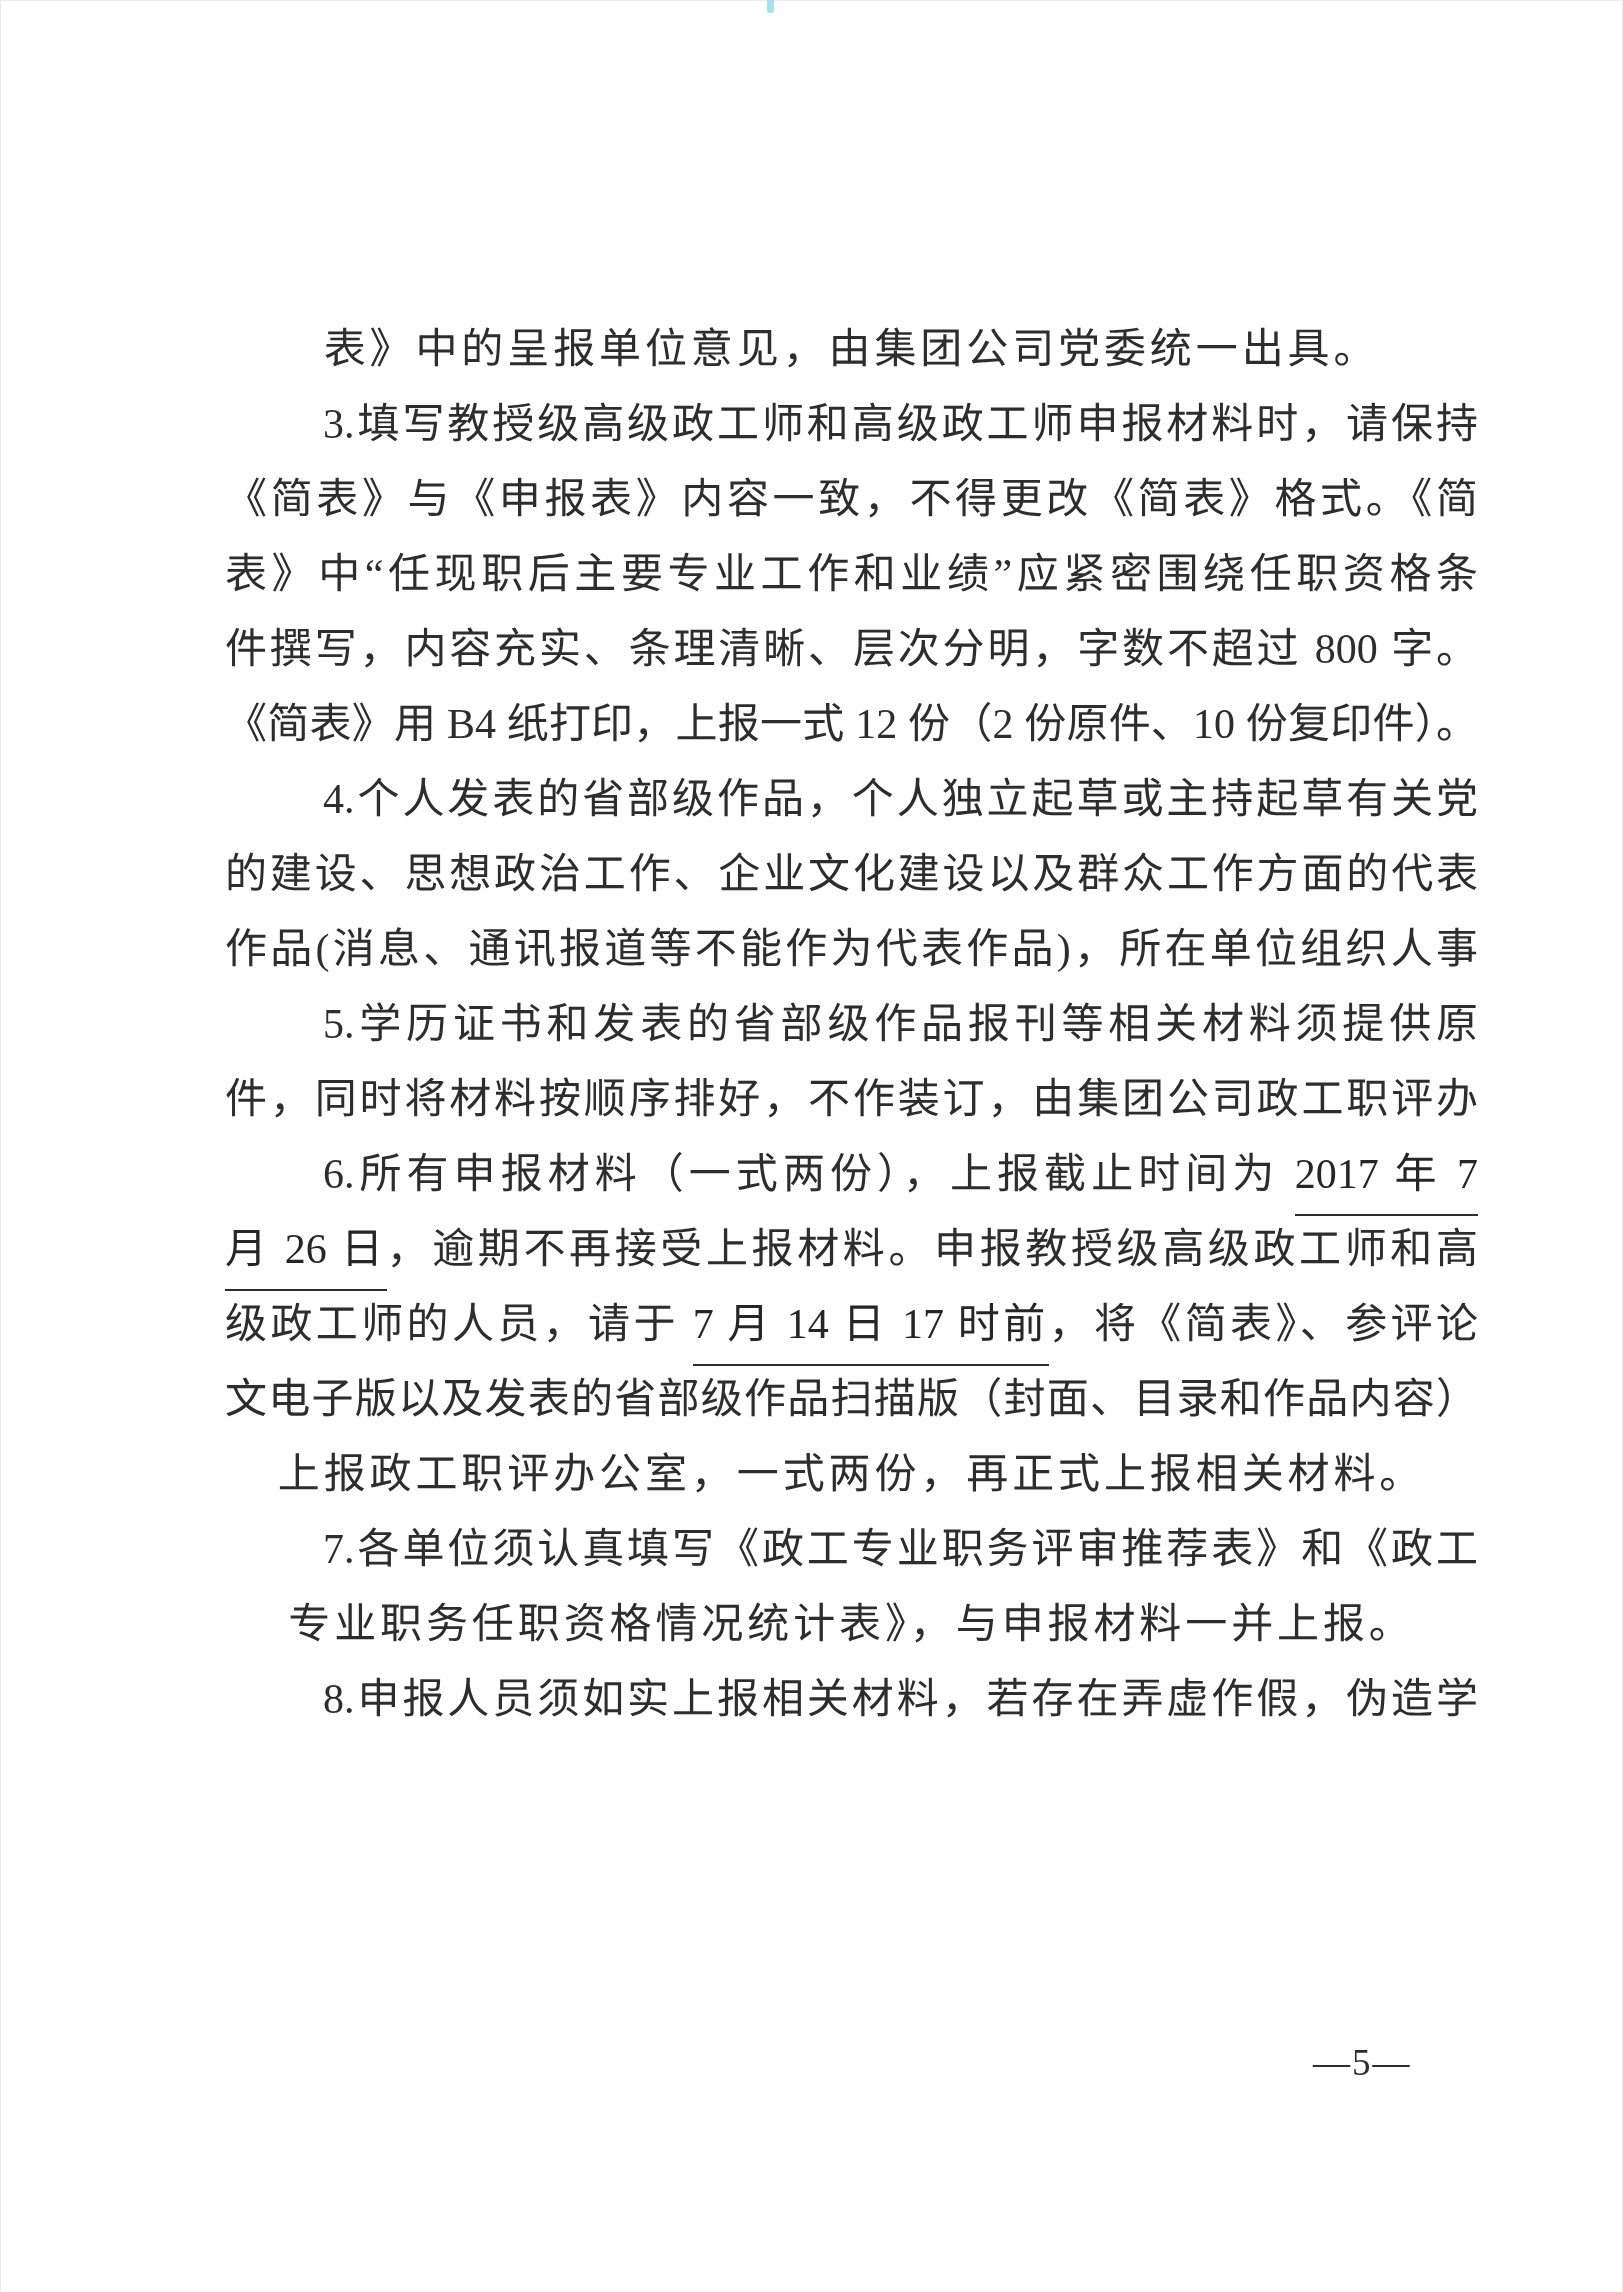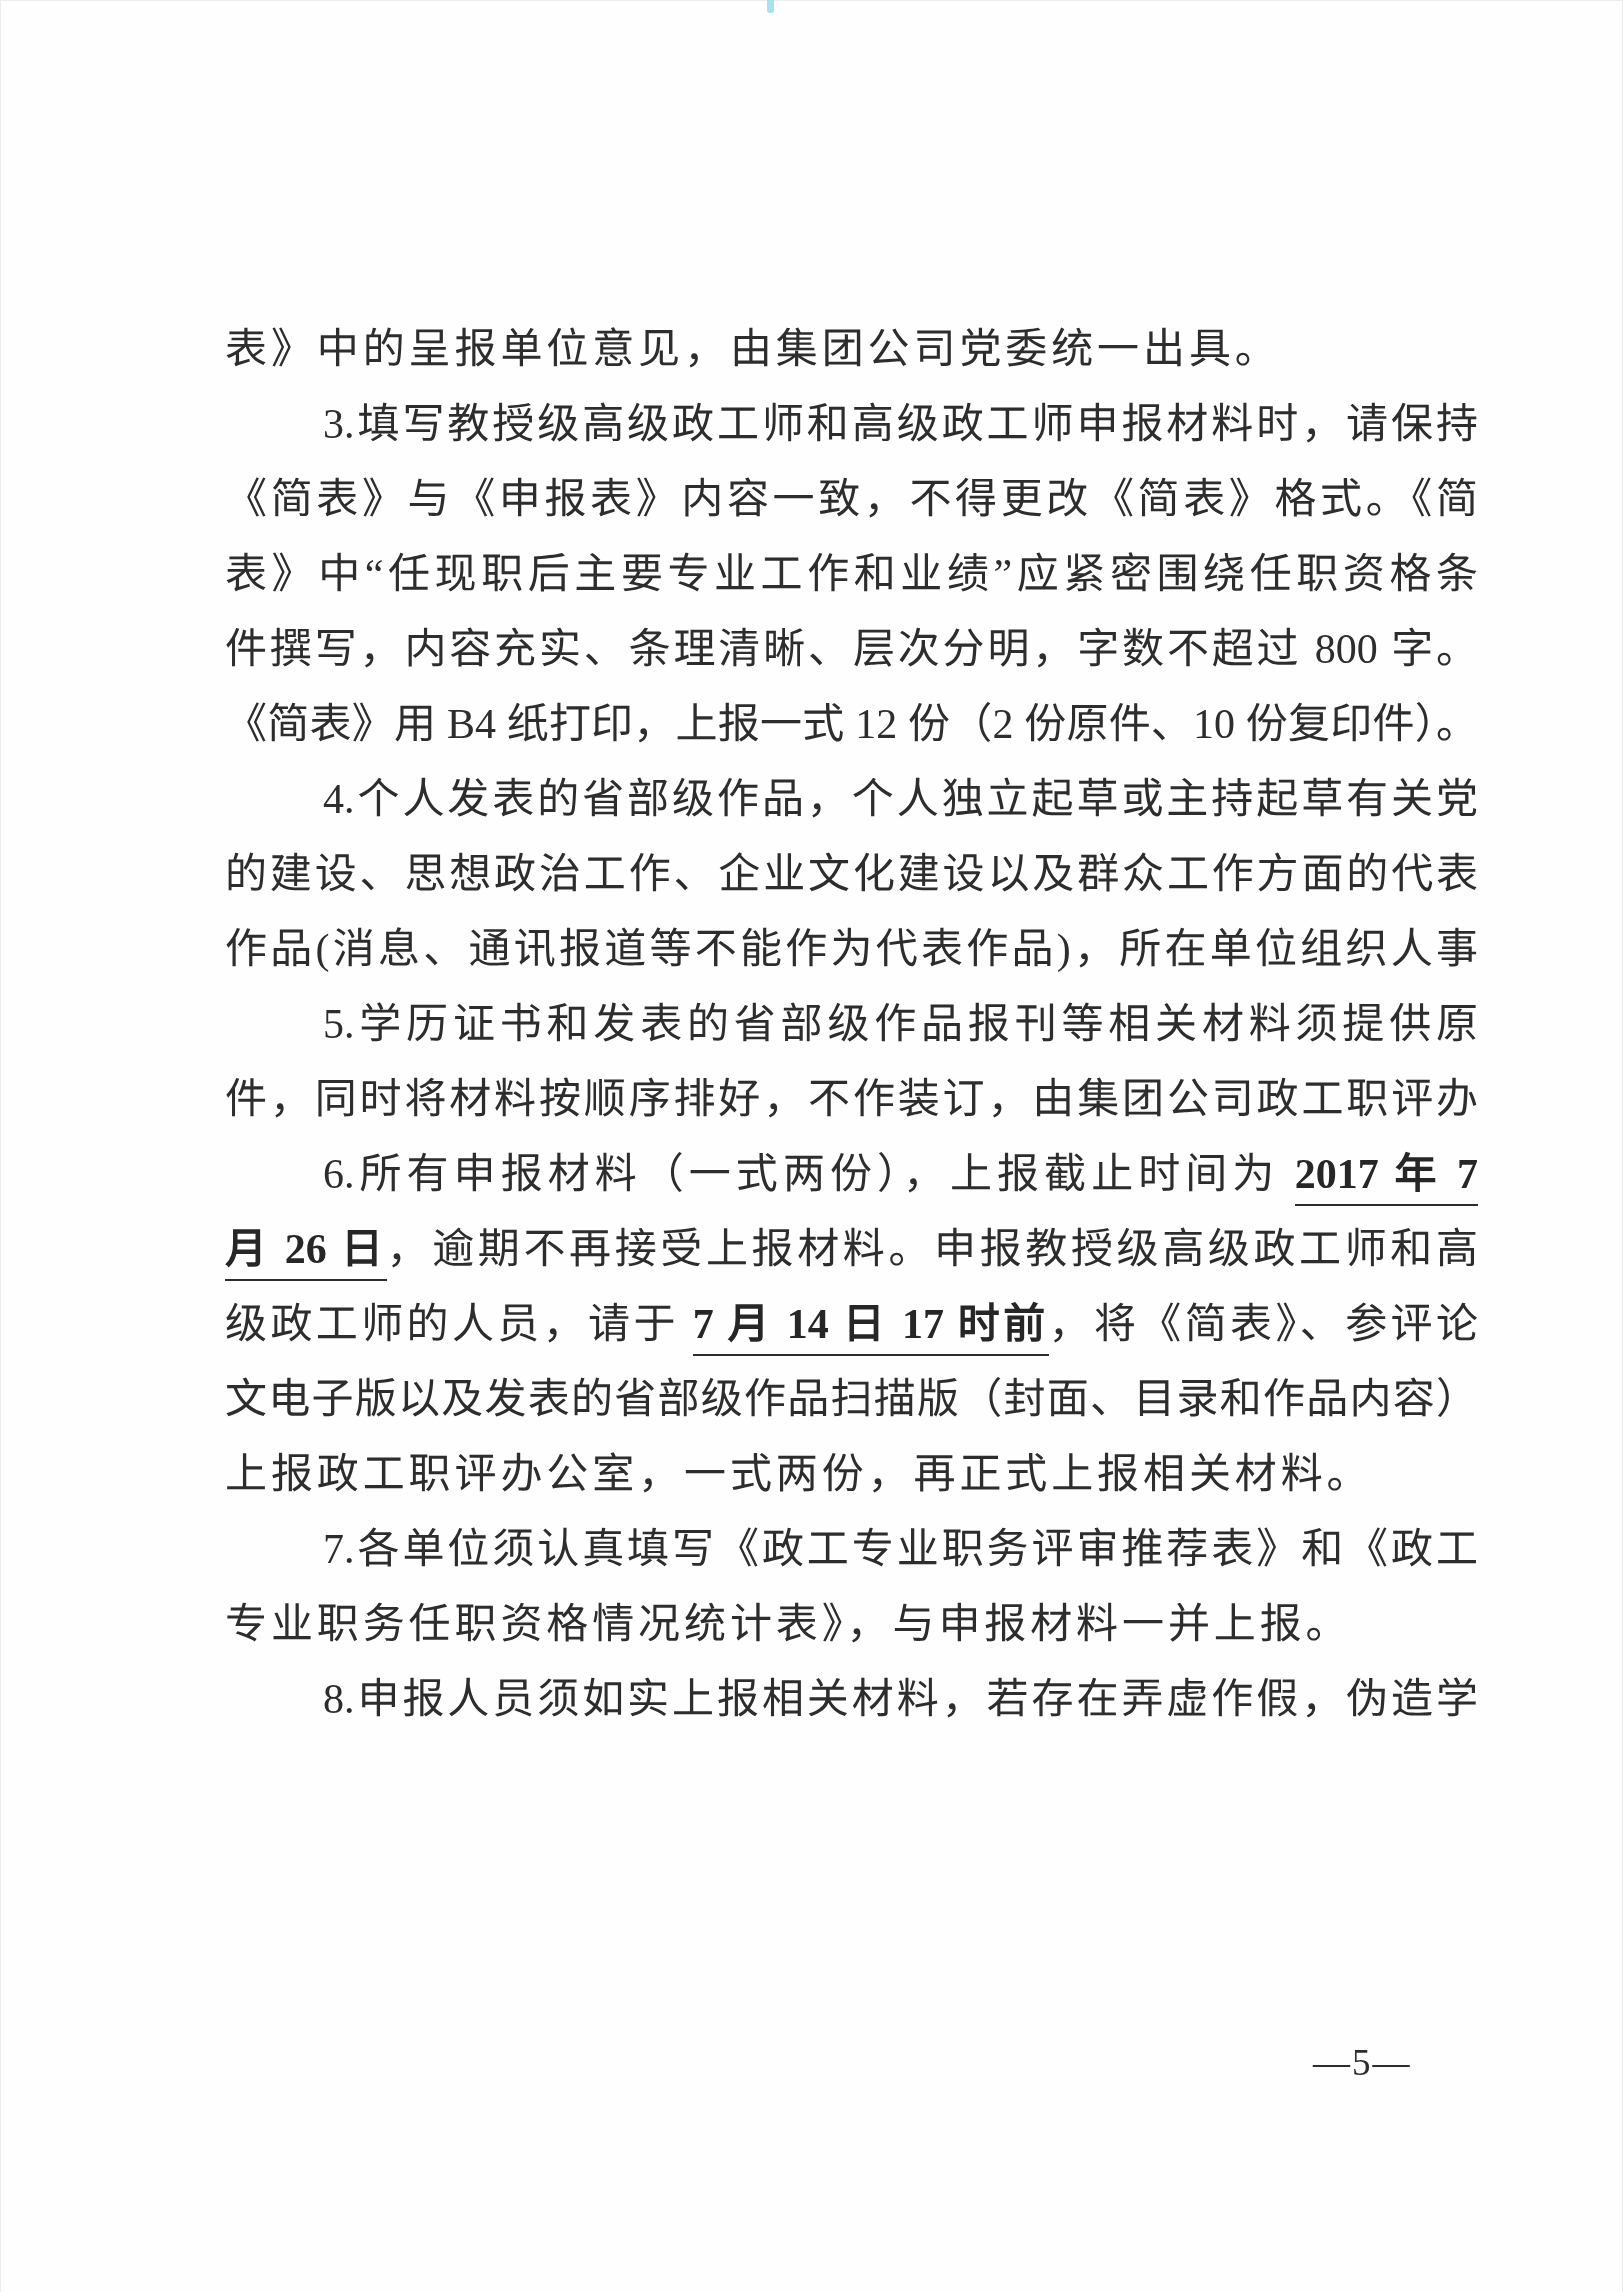--- a/index.html
+++ b/index.html
@@ -33,29 +33,29 @@
     font-size: 42px;
     color: #2d2d2d;
     white-space: nowrap;
     -webkit-font-smoothing: antialiased;
   }
   .line.justify {
     text-align: justify;
     text-align-last: justify;
   }
   .line.natural {
-    text-align: left;
+    text-align: center;
     letter-spacing: 3.9px;
   }
   .line.indent { text-indent: 98px; }
   .em {
-    font-weight: 700;
+    font-weight: 400;
     color: #262626;
     border-bottom: 2.9px solid #2d2d2d;
-    padding-bottom: 7px;
+    padding-bottom: 17px;
   }
   .page-number {
     position: absolute;
     left: 1313px;
     top: 2041px;
     font-size: 37px;
     color: #2d2d2d;
     letter-spacing: 2px;
   }
 </style>

